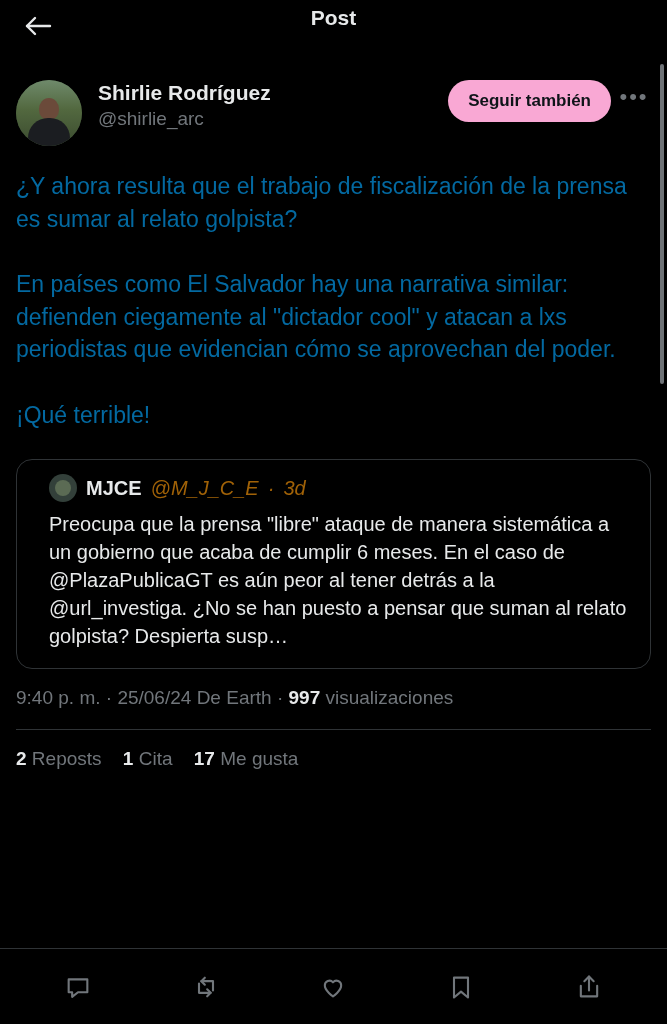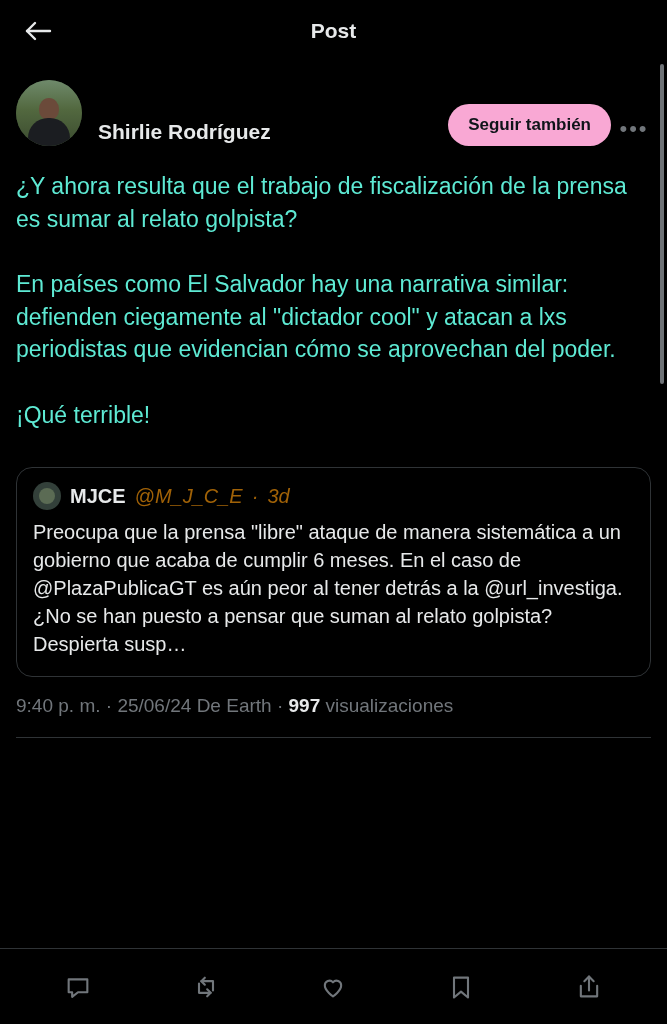--- a/index.html
+++ b/index.html
@@ -18,22 +18,21 @@
     color: #e7e9ea;
     display: flex;
     flex-direction: column;
   }
 
   
   .header {
     height: 62px;
     flex: 0 0 62px;
     display: flex;
-    align-items: center;
-    padding: 12px 18px;
+    padding: 6px 18px;
     position: relative;
   }
   .back-btn {
     width: 40px; height: 40px;
     display: flex; align-items: center; justify-content: center;
     cursor: pointer;
   }
   .back-btn svg { display: block; }
   .header-title {
     position: absolute;
@@ -60,21 +59,21 @@
     right: 3px;
     width: 4px;
     height: 320px;
     background: #6e7276;
     border-radius: 2px;
   }
 
   
   .author-row {
     display: flex;
-    align-items: flex-end;
+    align-items: flex-start;
     padding-top: 18px;
   }
   .avatar {
     width: 66px; height: 66px;
     border-radius: 50%;
     flex: 0 0 66px;
     overflow: hidden;
     background: #2b3a2a;
     position: relative;
   }
@@ -135,31 +134,31 @@
     font-size: 22px;
     letter-spacing: 2px;
     cursor: pointer;
   }
 
   
   .tweet-text {
     margin-top: 24px;
     font-size: 23px;
     line-height: 1.42;
-    color: #5eead4;
+    color: #0369a1;
     white-space: pre-wrap;
     word-wrap: break-word;
   }
 
   
   .quote {
-    margin-top: 36px;
+    margin-top: 28px;
     border: 1px solid #2f3336;
     border-radius: 16px;
-    padding: 14px 16px 18px 16px;
+    padding: 14px 16px 18px 32px;
   }
   .quote-head {
     display: flex;
     align-items: center;
     gap: 9px;
   }
   .quote-avatar {
     width: 28px; height: 28px;
     border-radius: 50%;
     flex: 0 0 28px;
@@ -253,20 +252,21 @@
     <div class="scrollbar"></div>
 
     <div class="author-row">
       <div class="avatar">
         <div class="sky"></div>
         <div class="head"></div>
         <div class="body"></div>
       </div>
       <div class="names">
         <div class="display-name">Shirlie Rodríguez</div>
+        <div class="handle">@shirlie_arc</div>
       </div>
       <button class="follow-btn">Seguir también</button>
       <div class="more-btn">•••</div>
     </div>
 
     <div class="tweet-text">¿Y ahora resulta que el trabajo de fiscalización de la prensa es sumar al relato golpista?
 
 En países como El Salvador hay una narrativa similar: defienden ciegamente al "dictador cool" y atacan a lxs periodistas que evidencian cómo se aprovechan del poder.
 
 ¡Qué terrible!</div>
@@ -287,20 +287,34 @@
       <span>·</span>
       <span>25/06/24</span>
       <span>De Earth</span>
       <span>·</span>
       <b>997</b>
       <span>visualizaciones</span>
     </div>
 
     <div class="divider"></div>
 
+    <div class="stats">
+      <span class="stat">
+        <b>2</b>
+        <span>Reposts</span>
+      </span>
+      <span class="stat">
+        <b>1</b>
+        <span>Cita</span>
+      </span>
+      <span class="stat">
+        <b>17</b>
+        <span>Me gusta</span>
+      </span>
+    </div>
   </div>
 
   <div class="actionbar">
     <div class="action">
       <span>
         <svg width="28" height="28" viewBox="0 0 24 24" fill="none" stroke="#71767b" stroke-width="1.8" stroke-linejoin="round">
           <path d="M4 5.5h16v11H12l-5 4v-4H4z"></path>
         </svg>
       </span>
     </div>

